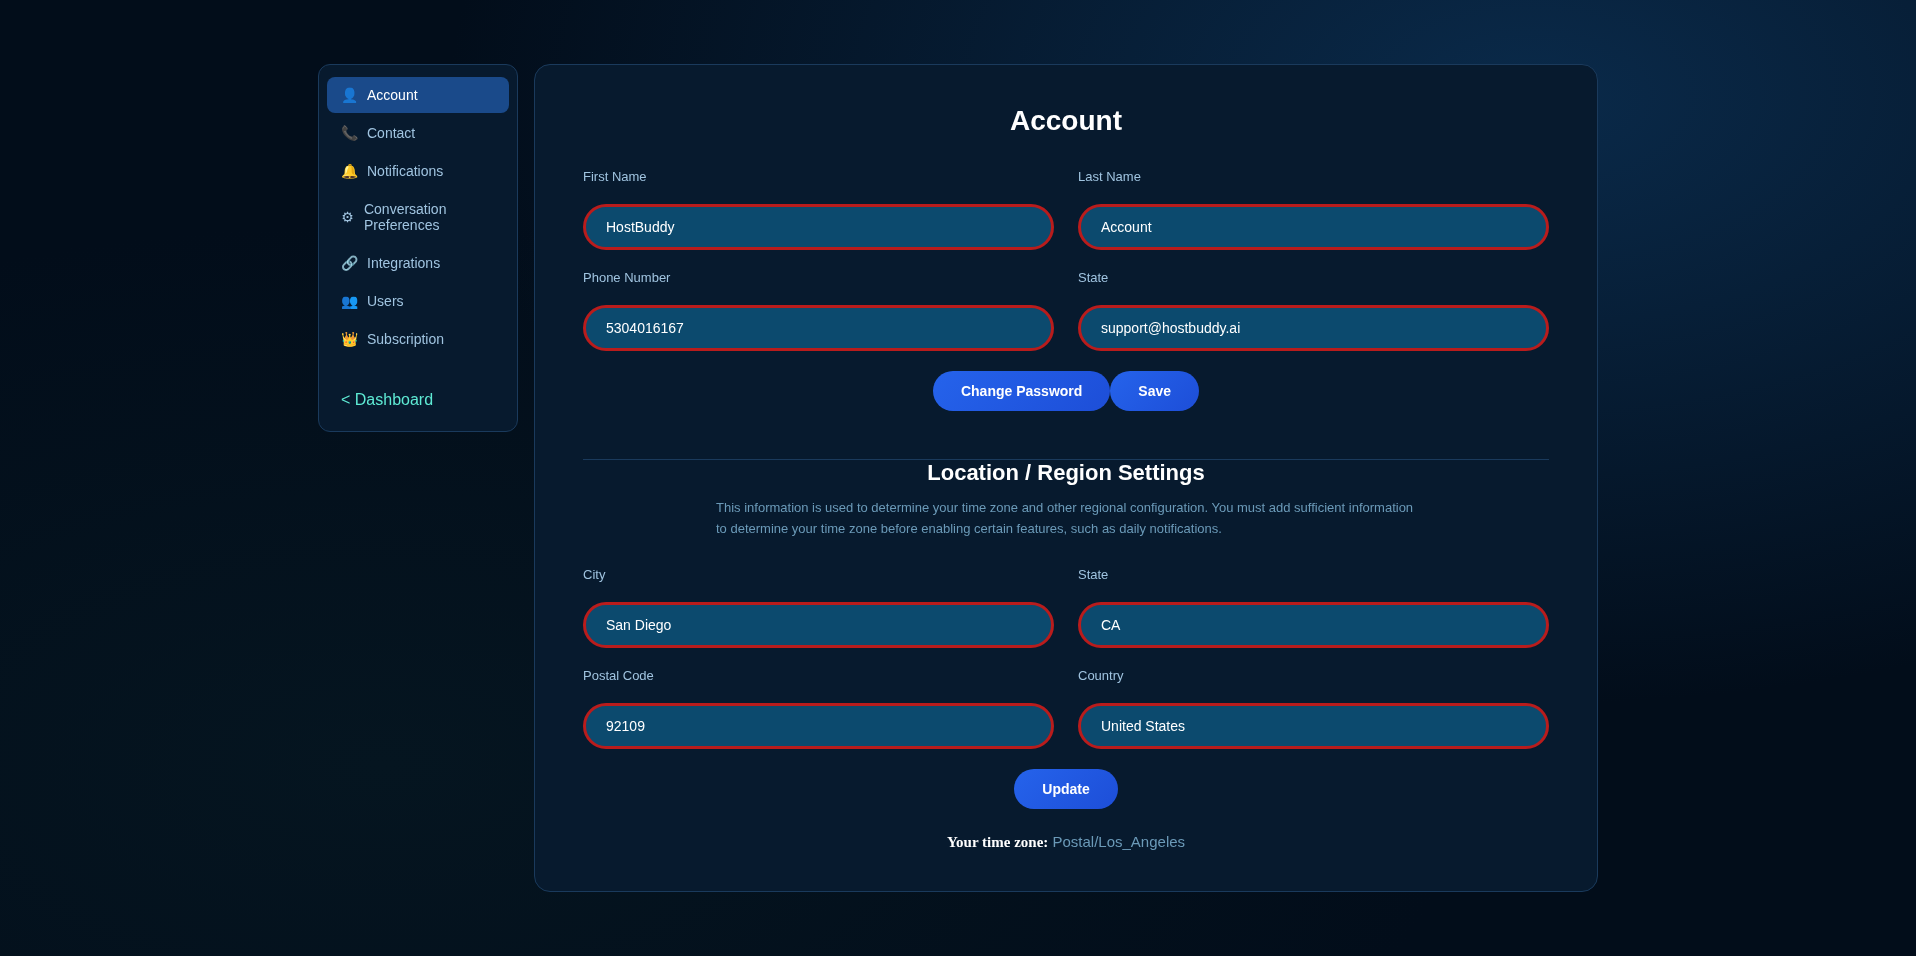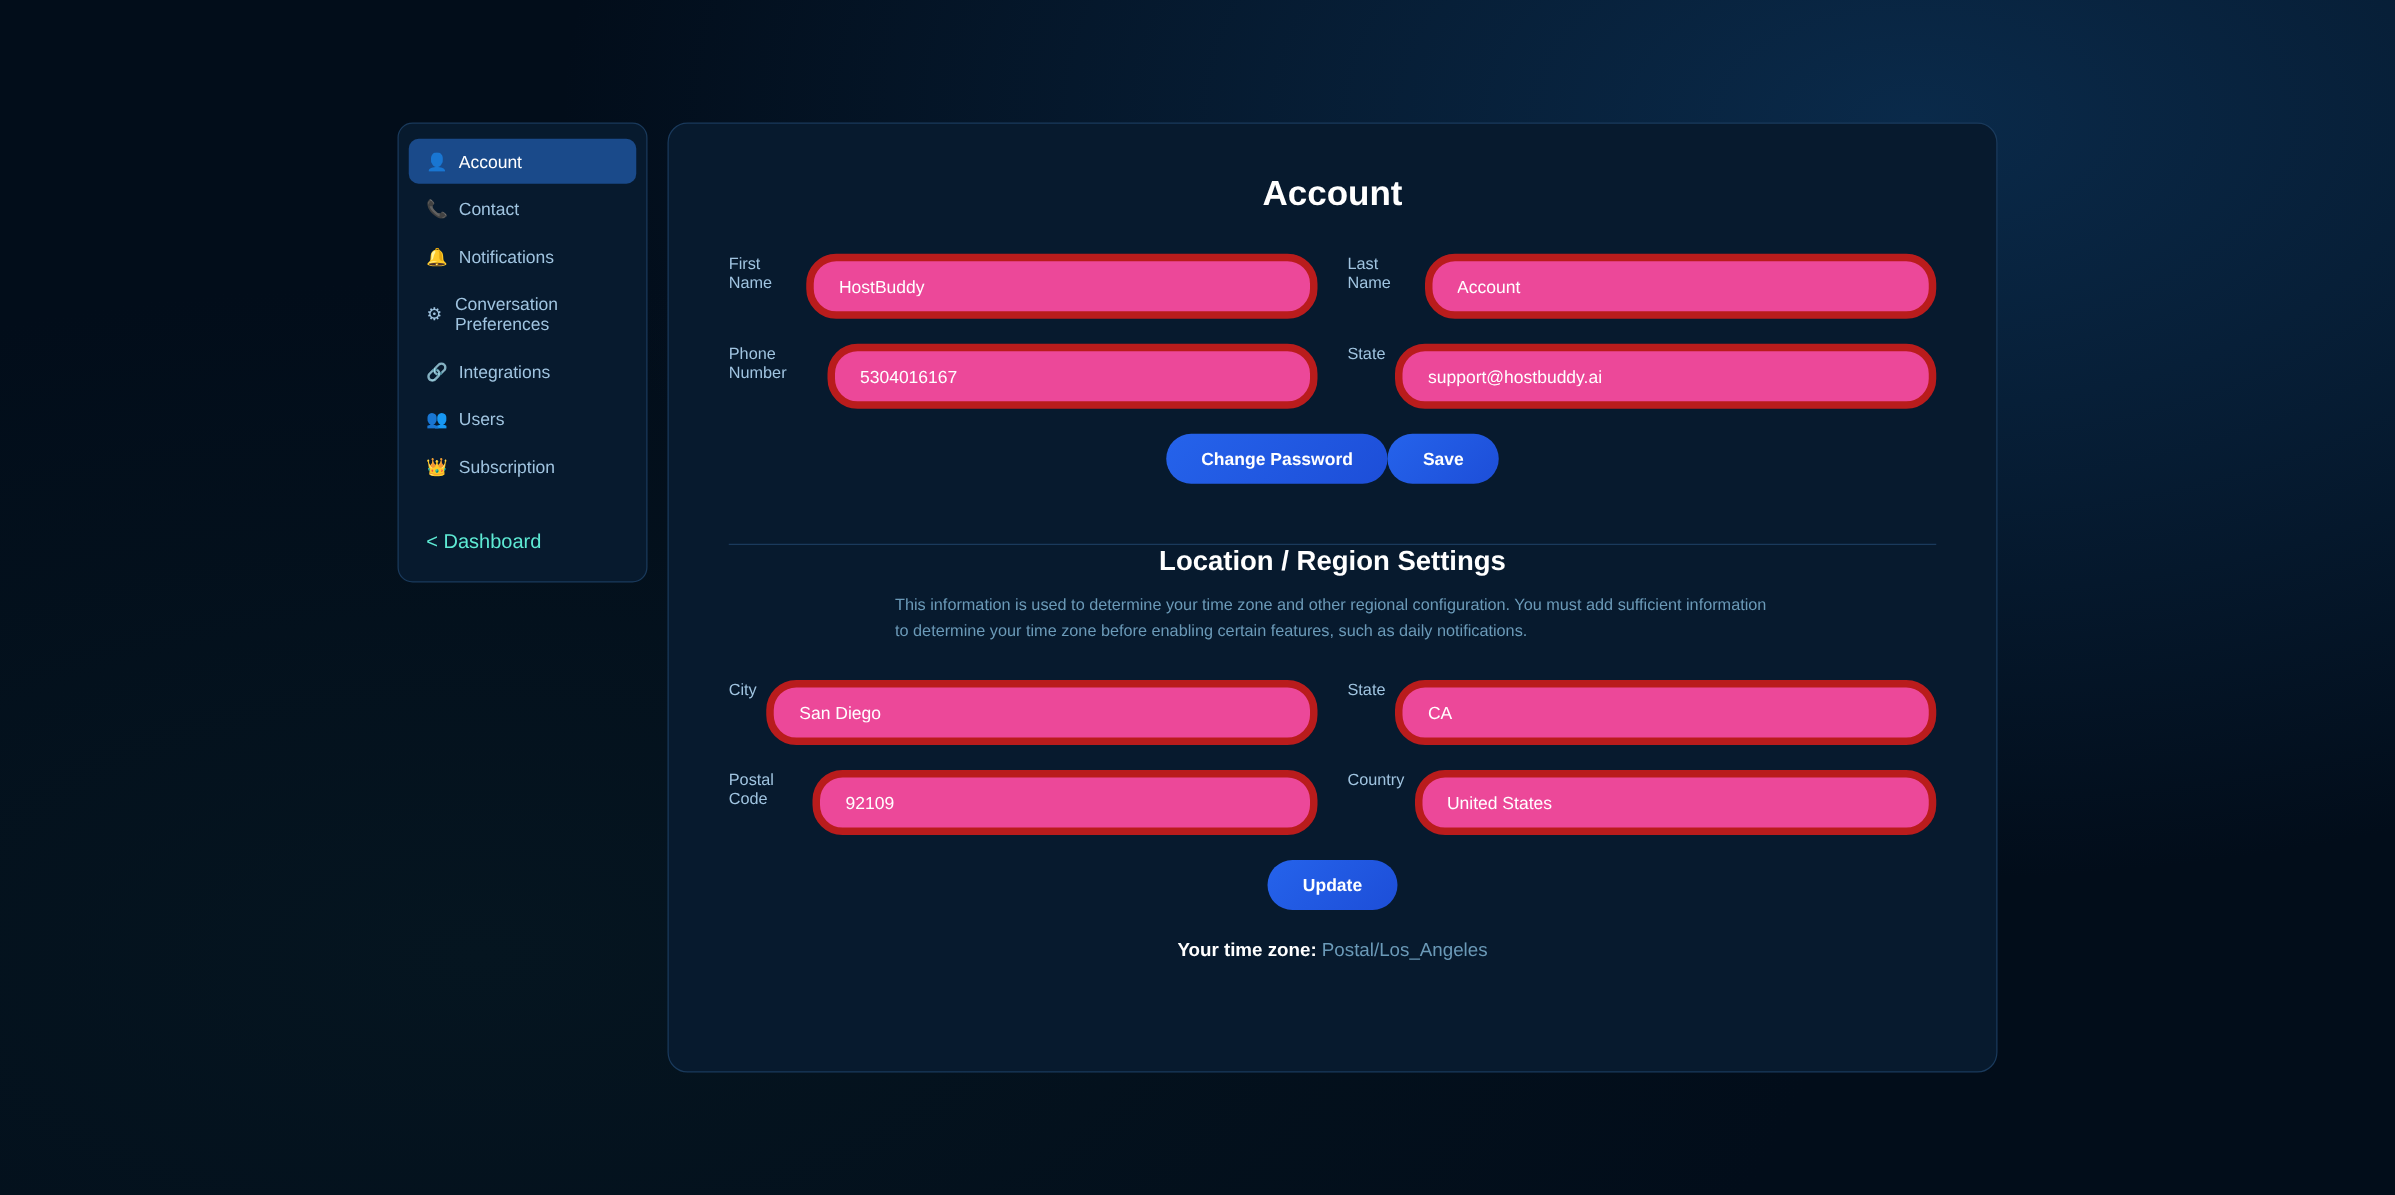--- a/index.html
+++ b/index.html
@@ -99,40 +99,41 @@
     
     .form-row {
       display: grid;
       grid-template-columns: 1fr 1fr;
       gap: 24px;
       margin-bottom: 20px;
     }
 
     .form-group {
       display: flex;
-      flex-direction: row;
+      flex-direction: column;
       gap: 8px;
     }
 
     .form-label {
       font-size: 13px;
       color: #a0c4e0;
       font-weight: 500;
     }
 
     .form-input {
-      background: #ec4899;
-      border: 6px solid #b91c1c;
+      background: #0c4a6e;
+      border: 3px solid #b91c1c;
       border-radius: 24px;
       padding: 12px 20px;
       color: #ffffff;
       font-size: 14px;
       outline: none;
       width: 100%;
       transition: border-color 0.15s;
+      margin-top: 12px;
     }
 
     
     .button-row {
       display: flex;
       justify-content: center;
       gap: 0;
       margin-top: 8px;
       margin-bottom: 48px;
     }
@@ -188,20 +189,21 @@
 
     .timezone-row {
       text-align: center;
       font-size: 15px;
       color: #a0c4e0;
     }
 
     .timezone-row .tz-label {
       font-weight: 700;
       color: #ffffff;
+      font-family: Liberation Serif, serif;
     }
 
     .timezone-row .tz-value {
       color: #6b9ab8;
     }
   </style>
 </head>
 <body>
 
 <div class="layout">

